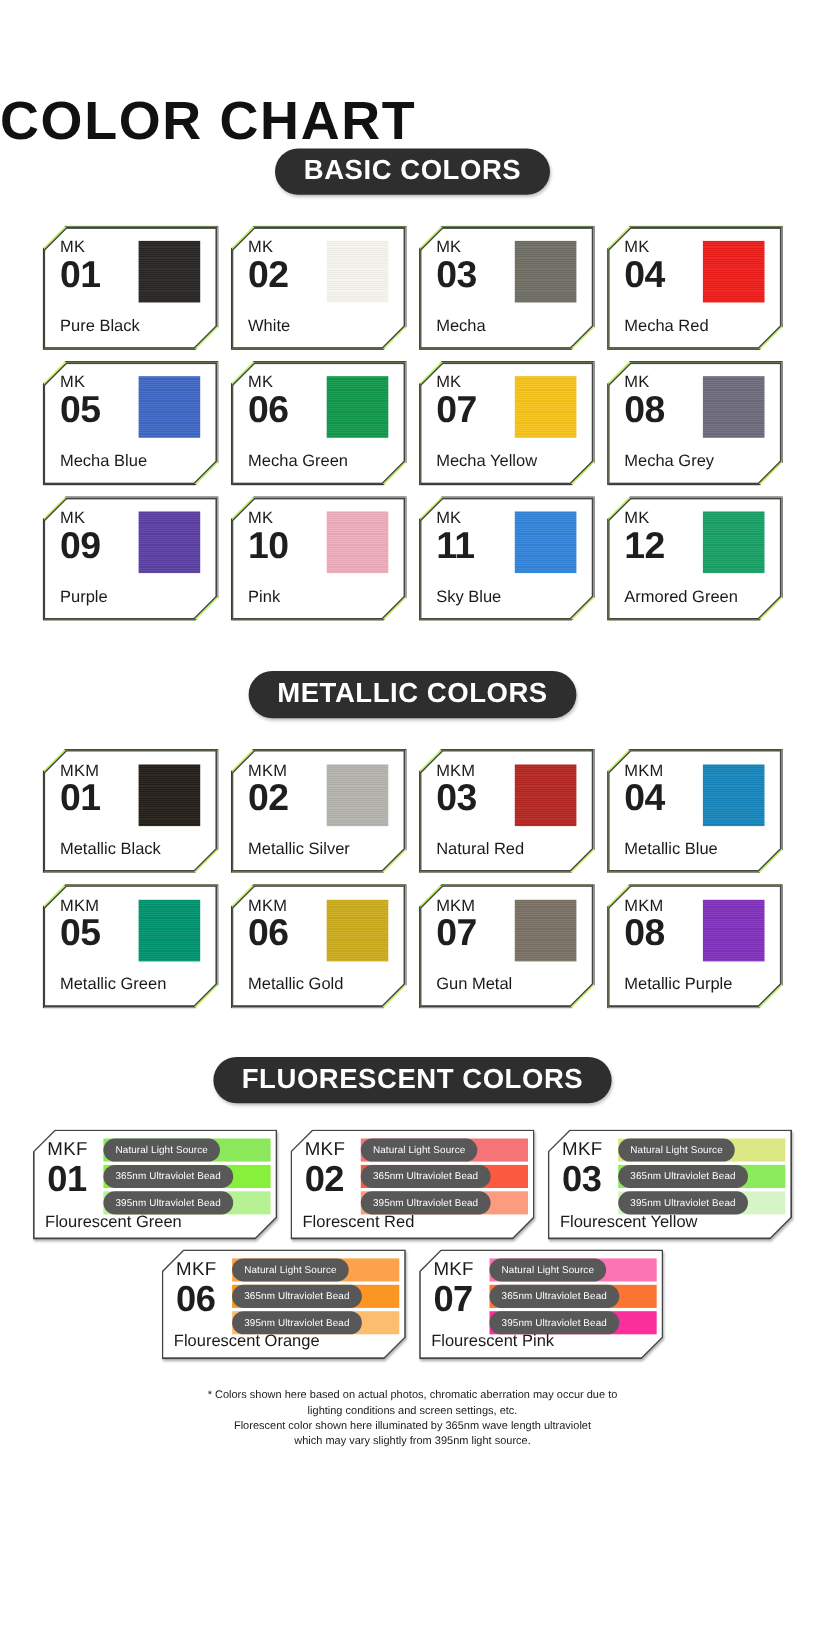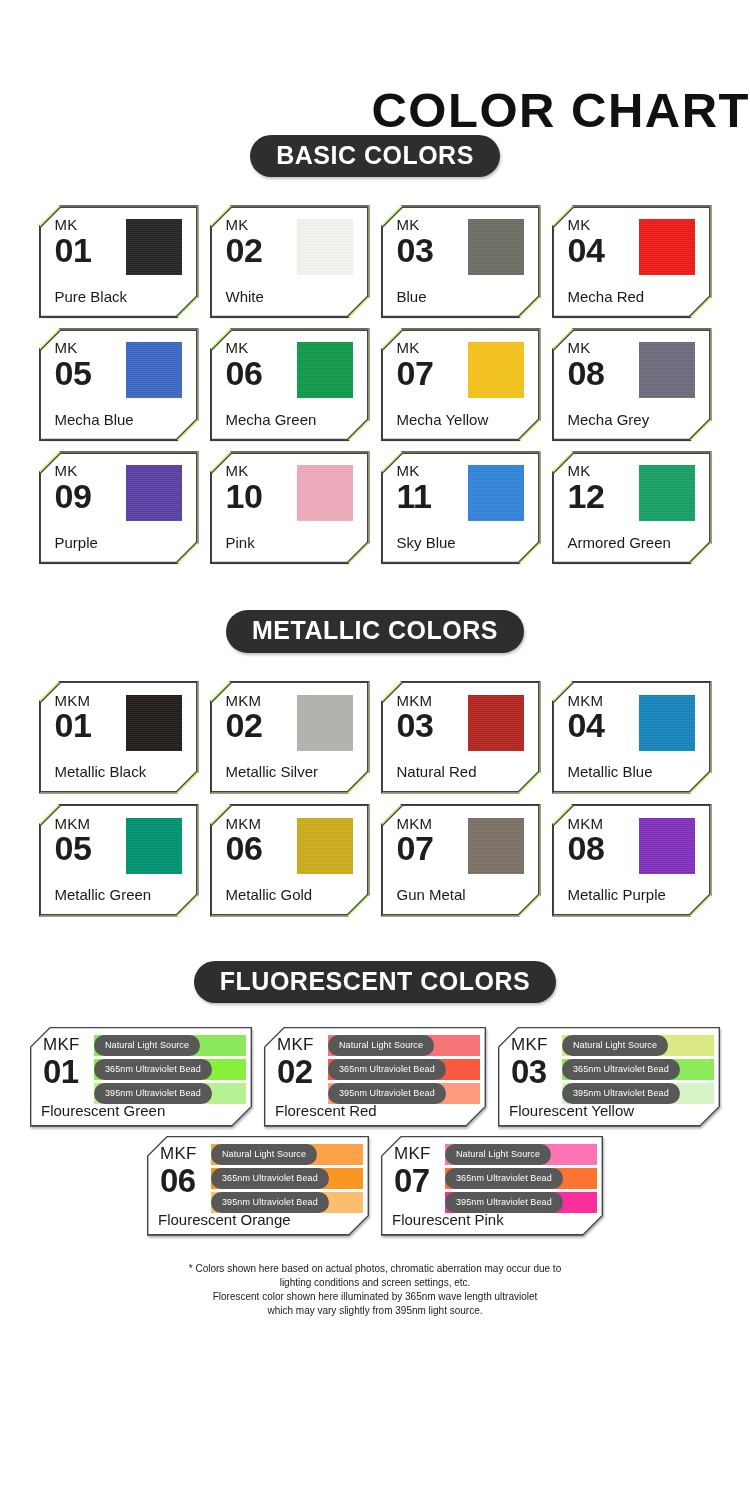--- a/index.html
+++ b/index.html
@@ -15,21 +15,21 @@
 
   .page {
     width: 750px;
     height: 1496px;
     position: relative;
     padding: 0;
   }
 
   
   .chart-title {
-    text-align: right;
+    text-align: left;
     font-size: 49px;
     font-weight: bold;
     letter-spacing: 1.5px;
     color: #111111;
     padding-top: 86px;
     line-height: 1;
   }
 
   
   .section-header-wrap {
@@ -268,21 +268,21 @@
       </div>
       <div class="card">
         <div class="card-outline"></div>
         <div class="card-face"></div>
         <div class="card-content">
           <div class="code-prefix">MK</div>
           <div class="code-number">03</div>
           <div class="swatch" style="background: rgb(109, 109, 99);">
             <div class="swatch-tex"></div>
           </div>
-          <div class="color-name">Blue</div>
+          <div class="color-name">Mecha</div>
         </div>
       </div>
       <div class="card">
         <div class="card-outline"></div>
         <div class="card-face"></div>
         <div class="card-content">
           <div class="code-prefix">MK</div>
           <div class="code-number">04</div>
           <div class="swatch" style="background: rgb(237, 28, 24);">
             <div class="swatch-tex"></div>

